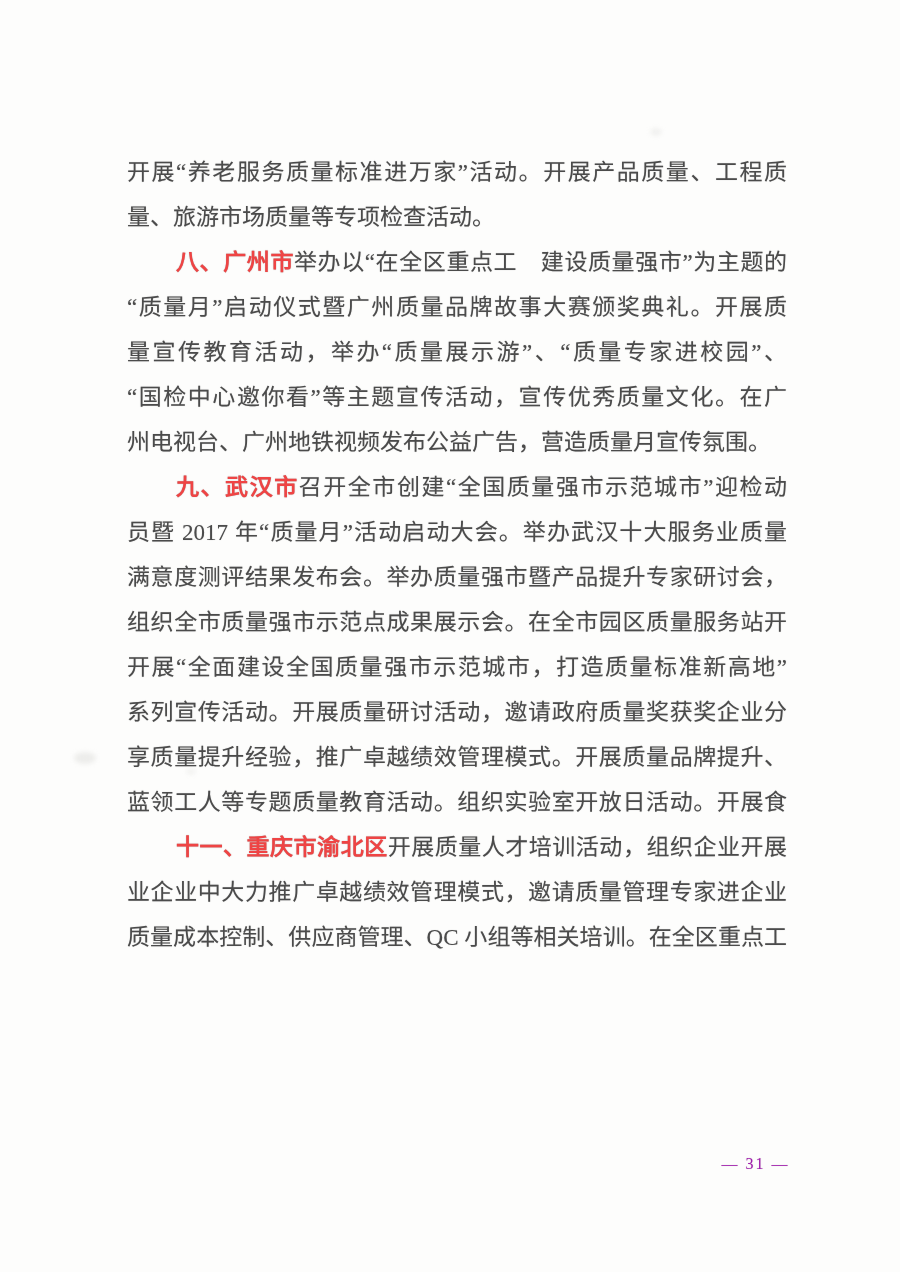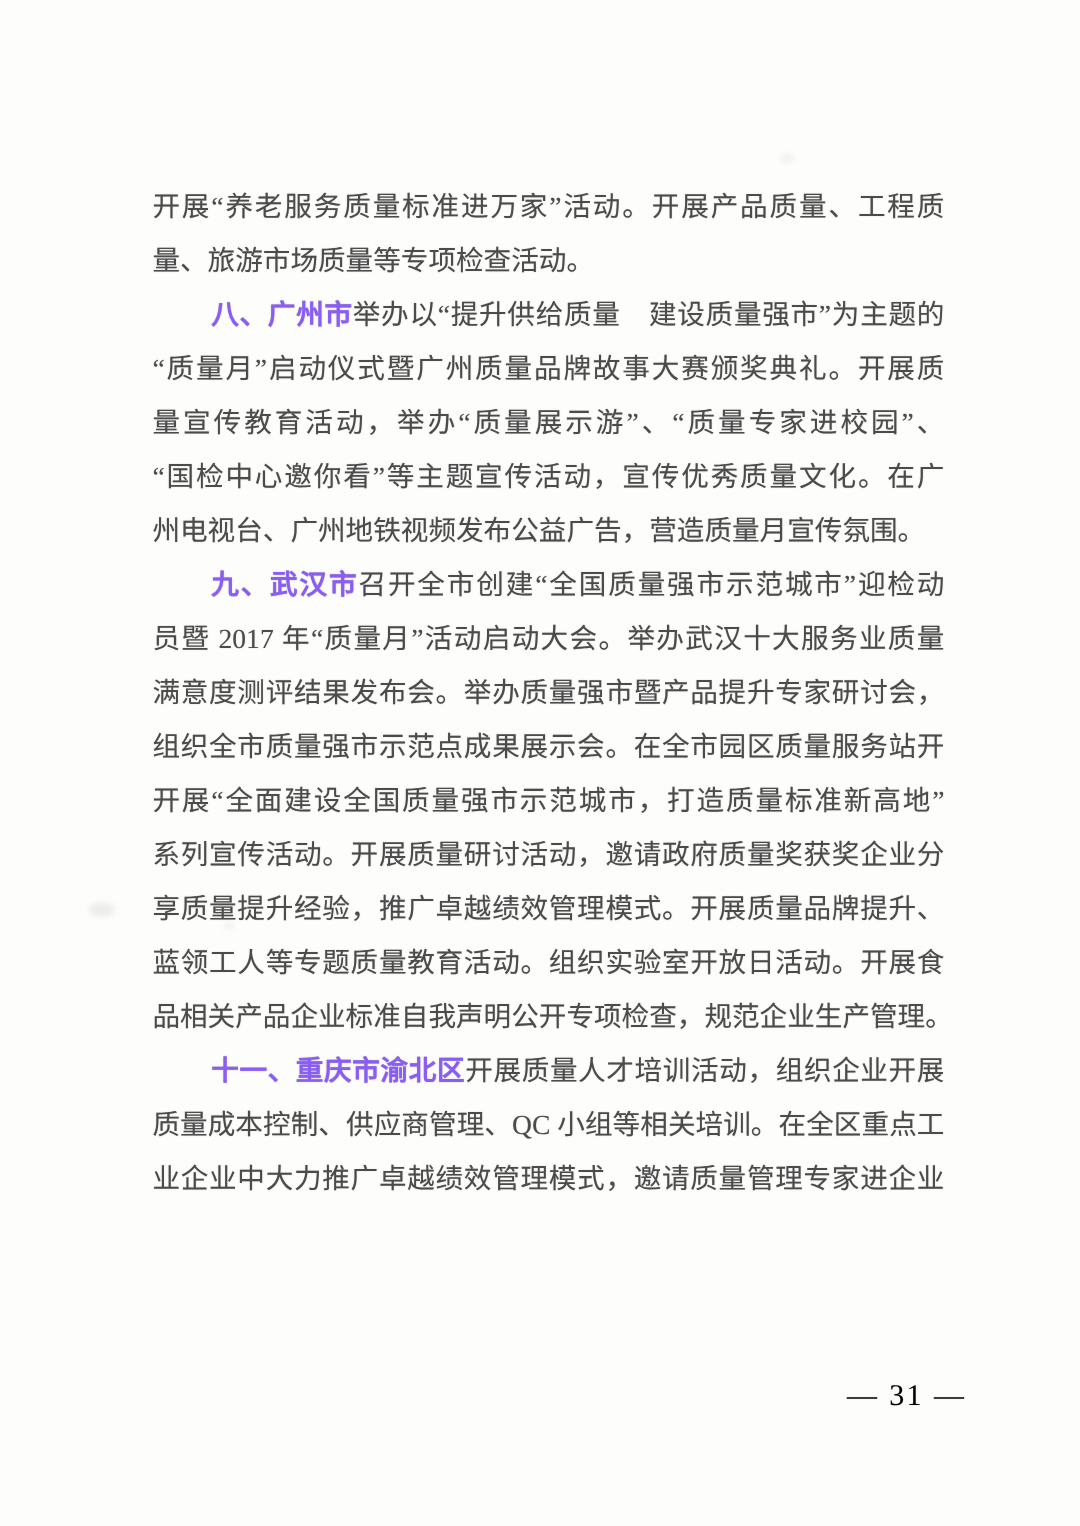--- a/index.html
+++ b/index.html
@@ -34,35 +34,35 @@
   }
   .line.end {
     text-align-last: left;
   }
   .line.indent {
     padding-left: 49px;
   }
   .lead {
     font-family: "Liberation Sans", "DejaVu Sans", sans-serif;
     font-weight: 700;
-    color: #8b5cf6;
+    color: #ef4444;
     text-shadow: 0 0 1px rgba(50,50,50,0.45);
     margin-top: 40px;
   }
   .footer {
     position: absolute;
     top: 1148px;
     left: 698px;
     width: 115px;
     height: 32px;
     line-height: 32px;
     text-align: center;
-    font-size: 25px;
+    font-size: 16px;
     letter-spacing: 2px;
-    color: #000000;
+    color: #a21caf;
     text-shadow: 0 0 1px rgba(80,80,80,0.3);
   }
   .smudge {
     position: absolute;
     border-radius: 50%;
     background: #ededeb;
     filter: blur(2px);
   }
   .smudge-a { left: 74px;  top: 752px; width: 22px; height: 12px; }
   .smudge-b { left: 650px; top: 128px; width: 12px; height: 8px; opacity: .7; }
@@ -75,38 +75,37 @@
 
   <div class="smudge smudge-a"></div>
   <div class="smudge smudge-b"></div>
   <div class="smudge smudge-c"></div>
 
   <div class="content">
 
     <div class="line">开展“养老服务质量标准进万家”活动。开展产品质量、工程质</div>
     <div class="line end">量、旅游市场质量等专项检查活动。</div>
 
-    <div class="line indent"><span class="lead">八、广州市</span><span>举办以“提升供给质量　建设质量强市”为主题的</span></div>
+    <div class="line indent"><span class="lead">八、广州市</span><span>举办以“在全区重点工　建设质量强市”为主题的</span></div>
     <div class="line">“质量月”启动仪式暨广州质量品牌故事大赛颁奖典礼。开展质</div>
     <div class="line">量宣传教育活动，举办“质量展示游”、“质量专家进校园”、</div>
     <div class="line">“国检中心邀你看”等主题宣传活动，宣传优秀质量文化。在广</div>
     <div class="line end">州电视台、广州地铁视频发布公益广告，营造质量月宣传氛围。</div>
 
     <div class="line indent"><span class="lead">九、武汉市</span><span>召开全市创建“全国质量强市示范城市”迎检动</span></div>
     <div class="line">员暨 2017 年“质量月”活动启动大会。举办武汉十大服务业质量</div>
     <div class="line">满意度测评结果发布会。举办质量强市暨产品提升专家研讨会，</div>
     <div class="line">组织全市质量强市示范点成果展示会。在全市园区质量服务站开</div>
 
     <div class="line">开展“全面建设全国质量强市示范城市，打造质量标准新高地”</div>
     <div class="line">系列宣传活动。开展质量研讨活动，邀请政府质量奖获奖企业分</div>
     <div class="line">享质量提升经验，推广卓越绩效管理模式。开展质量品牌提升、</div>
     <div class="line">蓝领工人等专题质量教育活动。组织实验室开放日活动。开展食</div>
-    <div class="line end">品相关产品企业标准自我声明公开专项检查，规范企业生产管理。</div>
 
     <div class="line indent"><span class="lead">十一、重庆市渝北区</span><span>开展质量人才培训活动，组织企业开展</span></div>
+    <div class="line">业企业中大力推广卓越绩效管理模式，邀请质量管理专家进企业</div>
     <div class="line">质量成本控制、供应商管理、QC 小组等相关培训。在全区重点工</div>
-    <div class="line">业企业中大力推广卓越绩效管理模式，邀请质量管理专家进企业</div>
 
   </div>
 
   <div class="footer">— 31 —</div>
 
 </div>
 
 </body></html>

